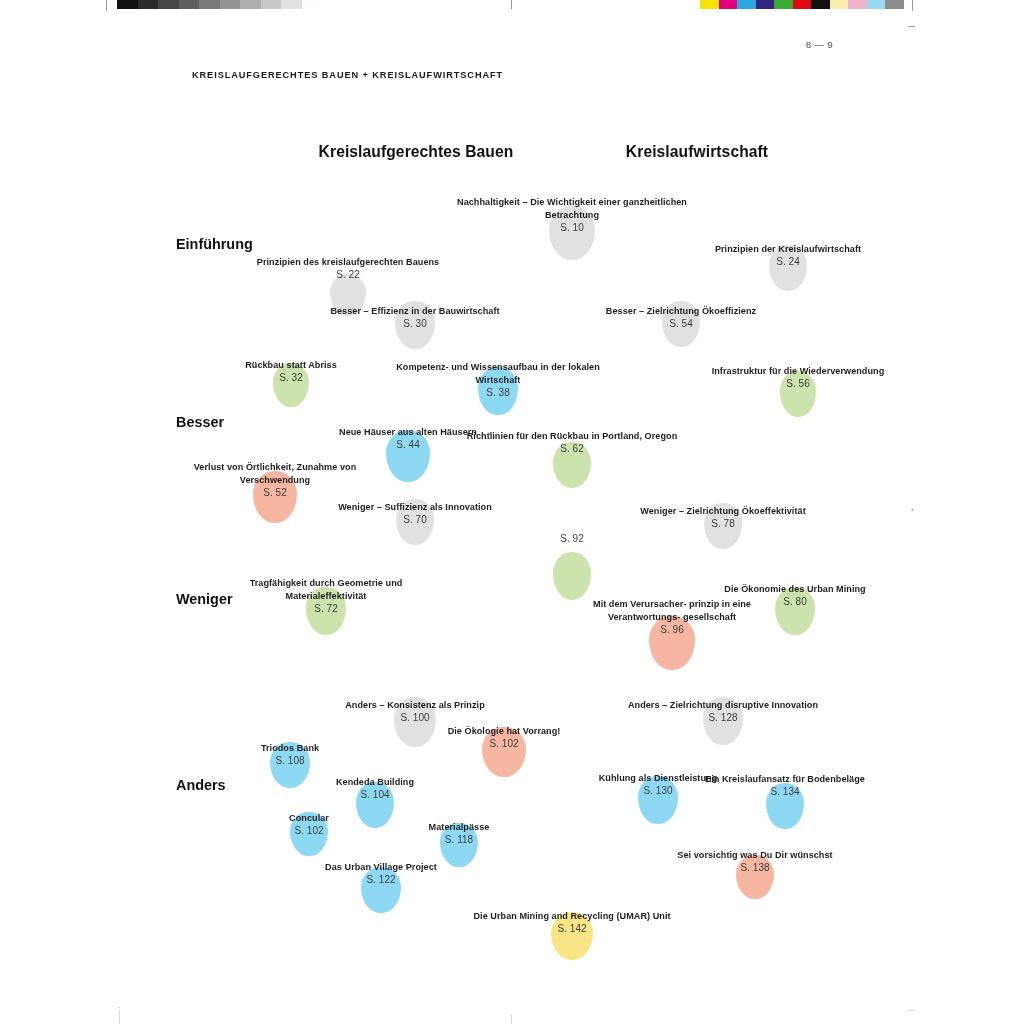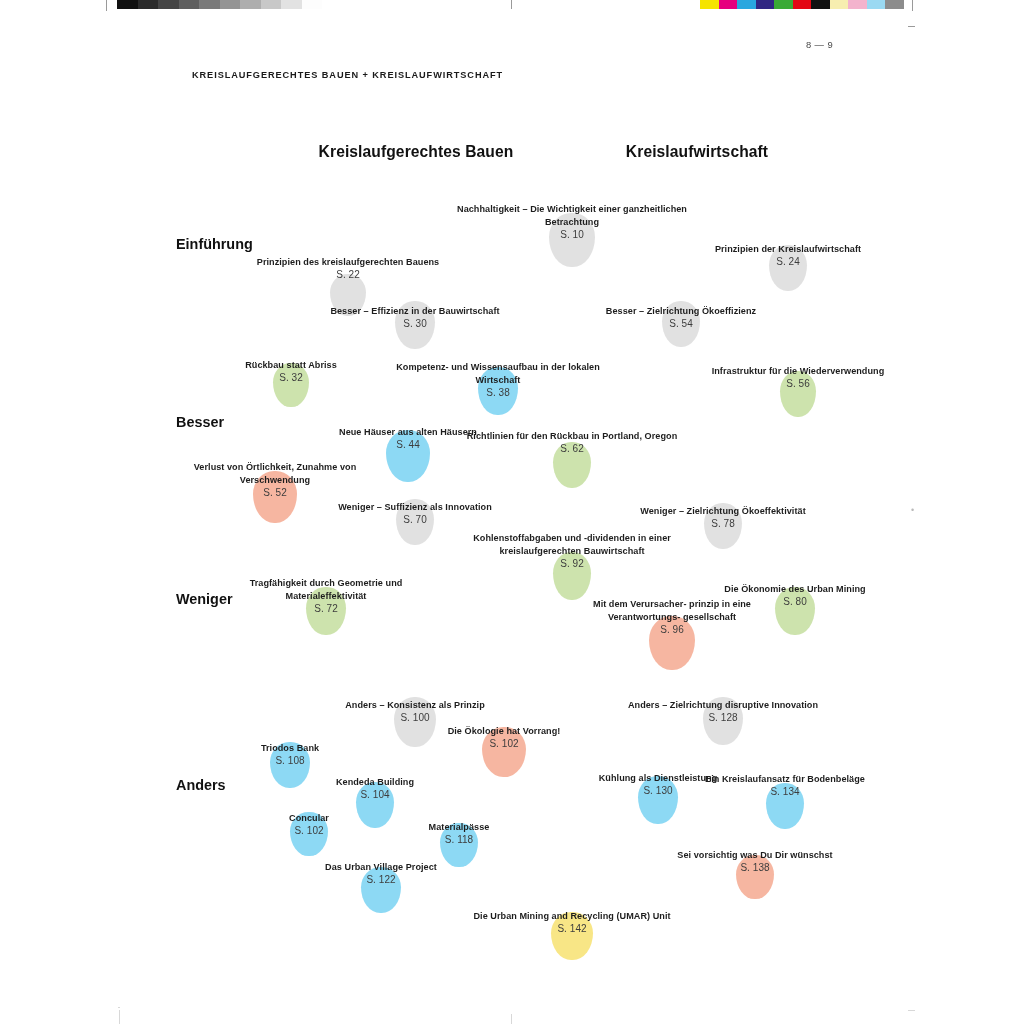--- a/index.html
+++ b/index.html
@@ -122,33 +122,33 @@
   <div class="colhead" style="left:416px;top:143px;transform:translateX(-50%);">Kreislaufgerechtes Bauen</div>
   <div class="colhead" style="left:697px;top:143px;transform:translateX(-50%);">Kreislaufwirtschaft</div>
 
   <div class="rowlabel" style="top:236px;">Einführung</div>
   <div class="rowlabel" style="top:414px;">Besser</div>
   <div class="rowlabel" style="top:591px;">Weniger</div>
   <div class="rowlabel" style="top:777px;">Anders</div>
 
   <div id="nodes">
       <div class="node" style="left: 348px; top: 232px; margin-top: 24px;"><div class="blob c-gray" style="width: 36px; height: 42px; top: 18px;"></div><span class="txt">Prinzipien des kreislaufgerechten Bauens</span><span class="pg">S. 22</span></div>
-      <div class="node" style="left: 572px; top: 203px;"><div class="blob c-gray" style="width: 46px; height: 54px; top: 10px;"></div><span class="txt">Nachhaltigkeit – Die Wichtigkeit einer ganzheitlichen Betrachtung</span><span class="pg">S. 10</span></div>
+      <div class="node" style="left: 572px; top: 196px;"><div class="blob c-gray" style="width: 46px; height: 54px; top: 10px;"></div><span class="txt">Nachhaltigkeit – Die Wichtigkeit einer ganzheitlichen Betrachtung</span><span class="pg">S. 10</span></div>
       <div class="node" style="left: 788px; top: 243px;"><div class="blob c-gray" style="width: 38px; height: 46px; top: 2px;"></div><span class="txt">Prinzipien der Kreislaufwirtschaft</span><span class="pg">S. 24</span></div>
       <div class="node" style="left: 415px; top: 305px;"><div class="blob c-gray" style="width: 40px; height: 48px; top: -4px;"></div><span class="txt">Besser – Effizienz in der Bauwirtschaft</span><span class="pg">S. 30</span></div>
       <div class="node" style="left: 681px; top: 305px;"><div class="blob c-gray" style="width: 38px; height: 46px; top: -4px;"></div><span class="txt">Besser – Zielrichtung Ökoeffizienz</span><span class="pg">S. 54</span></div>
       <div class="node" style="left: 291px; top: 359px;"><div class="blob c-green" style="width: 36px; height: 44px; top: 4px;"></div><span class="txt">Rückbau statt Abriss</span><span class="pg">S. 32</span></div>
       <div class="node" style="left: 498px; top: 361px;"><div class="blob c-blue" style="width: 40px; height: 48px; top: 6px;"></div><span class="txt">Kompetenz- und Wissensaufbau in der lokalen Wirtschaft</span><span class="pg">S. 38</span></div>
       <div class="node" style="left: 798px; top: 365px;"><div class="blob c-green" style="width: 36px; height: 46px; top: 6px;"></div><span class="txt">Infrastruktur für die Wiederverwendung</span><span class="pg">S. 56</span></div>
       <div class="node" style="left: 408px; top: 426px;"><div class="blob c-blue" style="width: 44px; height: 52px; top: 4px;"></div><span class="txt">Neue Häuser aus alten Häusern</span><span class="pg">S. 44</span></div>
       <div class="node" style="left: 572px; top: 430px;"><div class="blob c-green" style="width: 38px; height: 46px; top: 12px;"></div><span class="txt">Richtlinien für den Rückbau in Portland, Oregon</span><span class="pg">S. 62</span></div>
       <div class="node" style="left: 275px; top: 461px;"><div class="blob c-red" style="width: 44px; height: 52px; top: 10px;"></div><span class="txt">Verlust von Örtlichkeit, Zunahme von Verschwendung</span><span class="pg">S. 52</span></div>
       <div class="node" style="left: 415px; top: 501px;"><div class="blob c-gray" style="width: 38px; height: 46px; top: -2px;"></div><span class="txt">Weniger – Suffizienz als Innovation</span><span class="pg">S. 70</span></div>
       <div class="node" style="left: 723px; top: 505px;"><div class="blob c-gray" style="width: 38px; height: 46px; top: -2px;"></div><span class="txt">Weniger – Zielrichtung Ökoeffektivität</span><span class="pg">S. 78</span></div>
-      <div class="node" style="left: 572px; top: 532px;"><div class="blob c-green" style="width: 38px; height: 48px; top: 20px;"></div><span class="txt">Kohlenstoffabgaben und -dividenden in einer kreislaufgerechten Bauwirtschaft</span><span class="pg">S. 92</span></div>
+      <div class="node" style="left: 572px; top: 532px;"><div class="blob c-green" style="width: 38px; height: 48px; top: 20px;"></div><span class="pg">S. 92</span></div>
       <div class="node" style="left: 795px; top: 583px;"><div class="blob c-green" style="width: 40px; height: 48px; top: 4px;"></div><span class="txt">Die Ökonomie des Urban Mining</span><span class="pg">S. 80</span></div>
       <div class="node" style="left: 326px; top: 577px;"><div class="blob c-green" style="width: 40px; height: 48px; top: 10px;"></div><span class="txt">Tragfähigkeit durch Geometrie und Materialeffektivität</span><span class="pg">S. 72</span></div>
       <div class="node" style="left: 672px; top: 598px;"><div class="blob c-red" style="width: 46px; height: 54px; top: 18px;"></div><span class="txt">Mit dem Verursacher- prinzip in eine Verantwortungs- gesellschaft</span><span class="pg">S. 96</span></div>
       <div class="node" style="left: 415px; top: 699px;"><div class="blob c-gray" style="width: 42px; height: 50px; top: -2px;"></div><span class="txt">Anders – Konsistenz als Prinzip</span><span class="pg">S. 100</span></div>
       <div class="node" style="left: 723px; top: 699px;"><div class="blob c-gray" style="width: 40px; height: 48px; top: -2px;"></div><span class="txt">Anders – Zielrichtung disruptive Innovation</span><span class="pg">S. 128</span></div>
       <div class="node" style="left: 504px; top: 725px;"><div class="blob c-red" style="width: 44px; height: 50px; top: 2px;"></div><span class="txt">Die Ökologie hat Vorrang!</span><span class="pg">S. 102</span></div>
       <div class="node" style="left: 290px; top: 742px;"><div class="blob c-blue" style="width: 40px; height: 46px; top: 0px;"></div><span class="txt">Triodos Bank</span><span class="pg">S. 108</span></div>
       <div class="node" style="left: 375px; top: 776px;"><div class="blob c-blue" style="width: 38px; height: 46px; top: 6px;"></div><span class="txt">Kendeda Building</span><span class="pg">S. 104</span></div>
       <div class="node" style="left: 658px; top: 772px;"><div class="blob c-blue" style="width: 40px; height: 48px; top: 4px;"></div><span class="txt">Kühlung als Dienstleistung</span><span class="pg">S. 130</span></div>
       <div class="node" style="left: 785px; top: 773px;"><div class="blob c-blue" style="width: 38px; height: 46px; top: 10px;"></div><span class="txt">Ein Kreislaufansatz für Bodenbeläge</span><span class="pg">S. 134</span></div>

